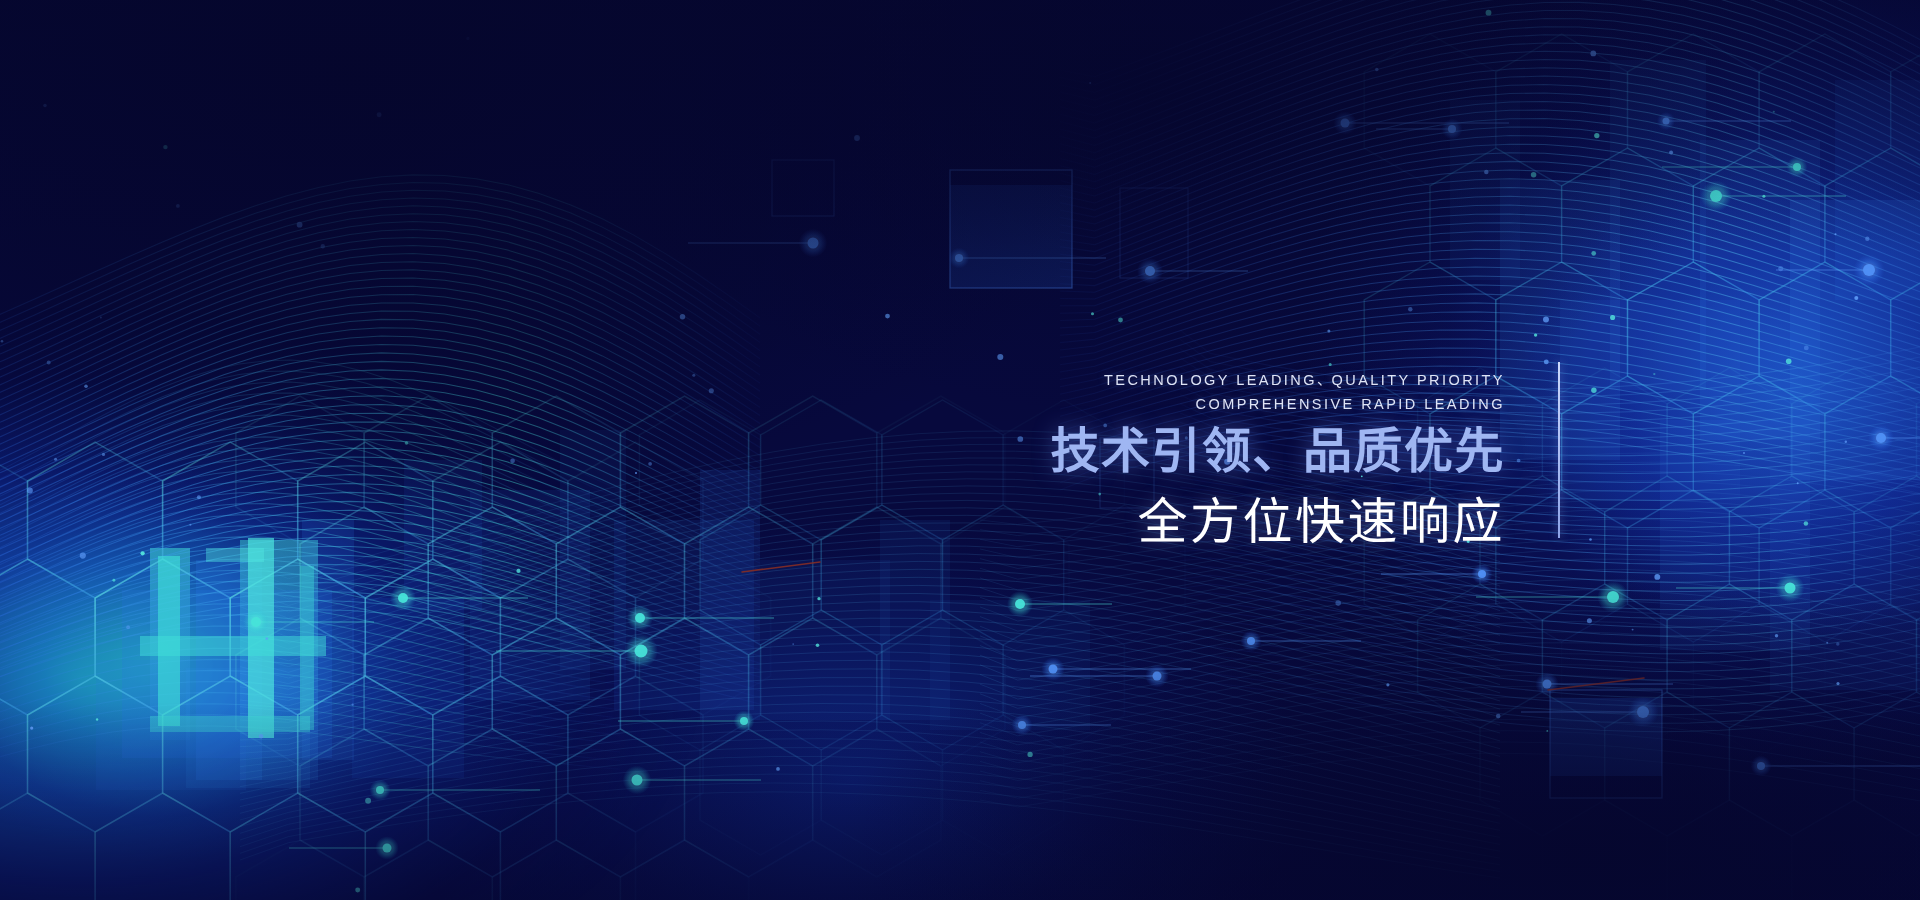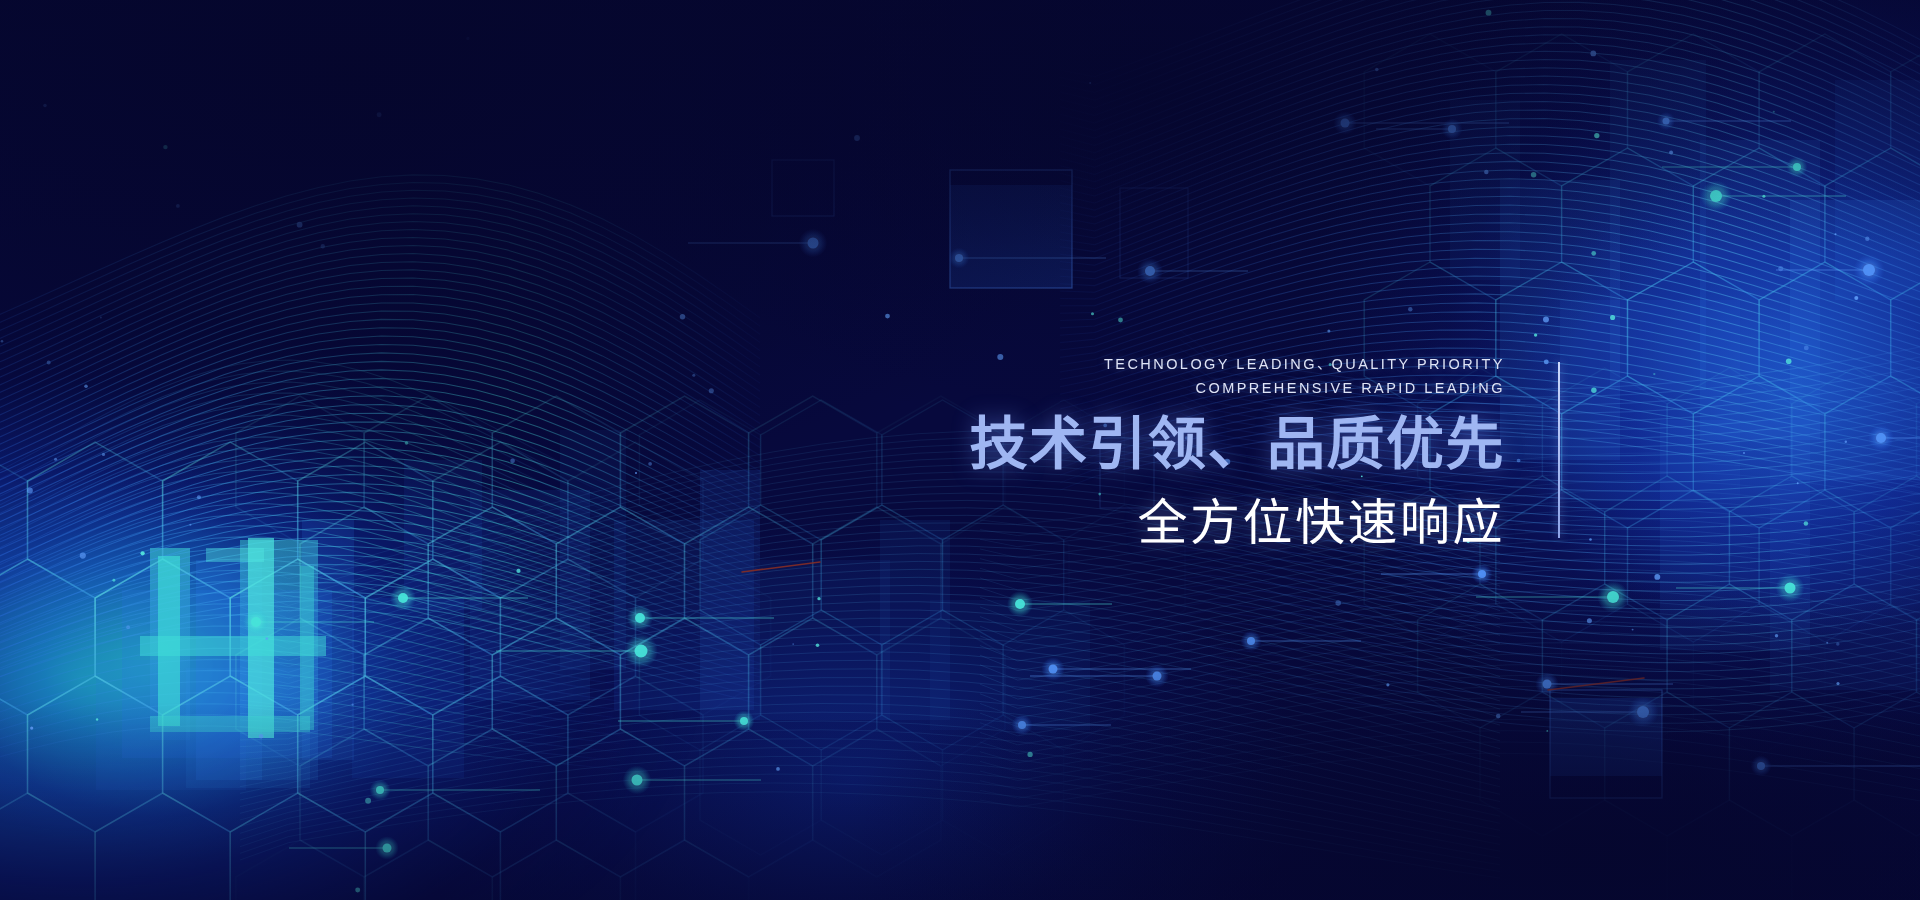--- a/index.html
+++ b/index.html
@@ -82,45 +82,45 @@
       radial-gradient(ellipse 55% 45% at 82% 95%, rgba(5,6,44,0.82) 0%, rgba(5,6,44,0) 70%),
       linear-gradient(0deg, rgba(5,6,44,0.50) 0%, rgba(5,6,44,0) 22%);
   }
 
   svg.art{position:absolute;left:0;top:0;width:1920px;height:900px;}
 
   
   .text-block{
     position:absolute;
     left:880px;
-    top:352px;
+    top:368px;
     width:625px;
     text-align:right;
   }
   .eyebrow{
     color:#dfe4f6;
     font-size:14.5px;
     letter-spacing:2.45px;
     line-height:24px;
     font-weight:400;
     white-space:nowrap;
     text-shadow:0 0 9px rgba(150,190,255,0.35);
   }
   .eyebrow .sep{letter-spacing:0;}
   .title-cn-1{
-    margin-top:14px;
+    margin-top:5px;
     color:#9fb6f2;
-    font-size:58px;
+    font-size:49px;
     line-height:60px;
     font-weight:700;
     letter-spacing:1.5px;
     text-shadow:0 0 22px rgba(110,150,255,0.45);
   }
   .title-cn-2{
-    margin-top:20px;
+    margin-top:12px;
     color:#ffffff;
     font-size:50px;
     line-height:58px;
     font-weight:400;
     letter-spacing:2.5px;
     text-shadow:0 0 18px rgba(160,195,255,0.35);
     font-family:Liberation Serif, serif;
   }
   .rule{
     position:absolute;

